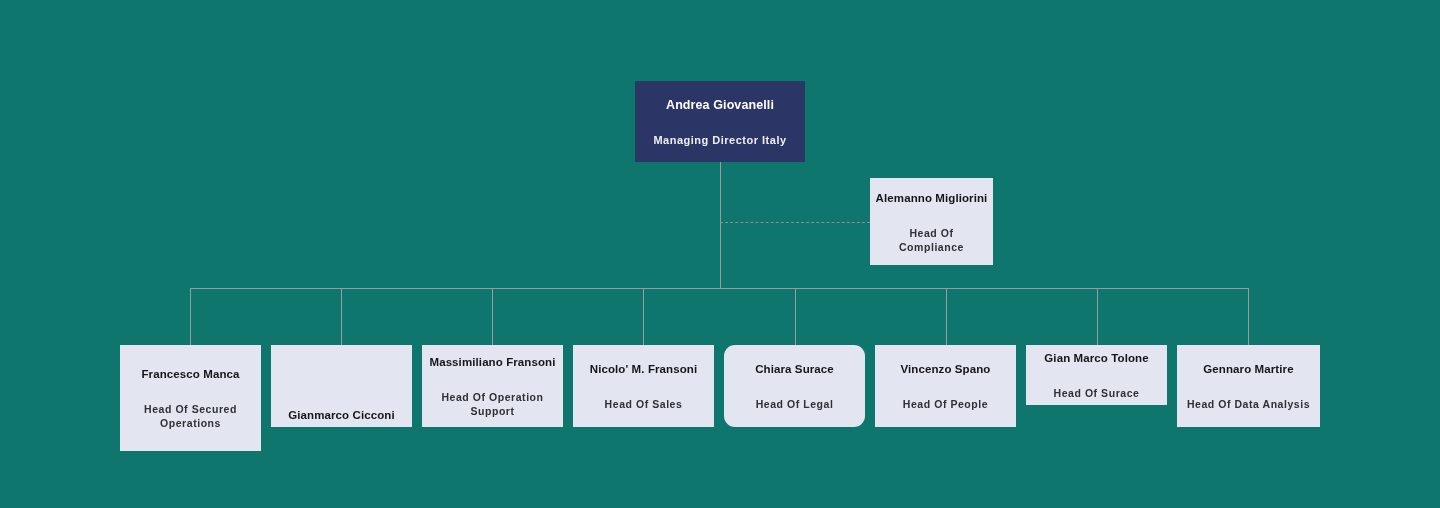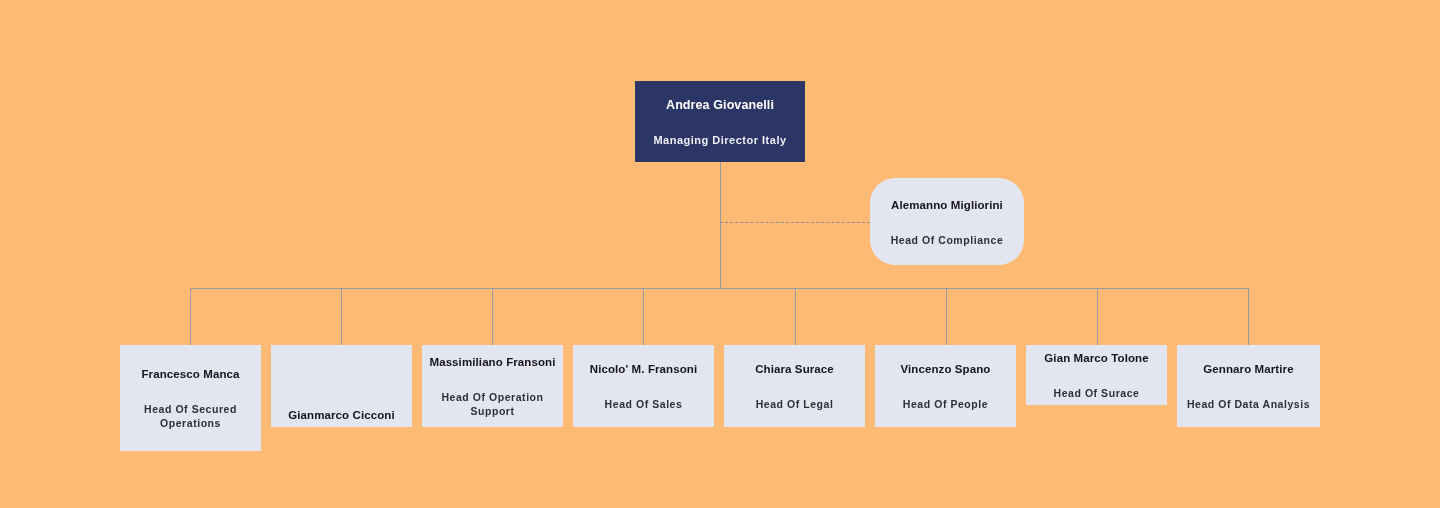--- a/index.html
+++ b/index.html
@@ -12,21 +12,21 @@
   body {
     width: 1440px;
     height: 508px;
     font-family: "Liberation Sans", sans-serif;
     overflow: hidden;
   }
   #chart-canvas {
     position: relative;
     width: 1440px;
     height: 508px;
-    background: #fdba74;
+    background: #0f766e;
   }
 
   
   .node {
     position: absolute;
     display: flex;
     flex-direction: column;
     align-items: center;
     justify-content: center;
     text-align: center;
@@ -92,21 +92,21 @@
   <div class="line v" style="left:795px;  top:288px; height:57px;"></div>
   <div class="line v" style="left:946px;  top:288px; height:57px;"></div>
   <div class="line v" style="left:1097px; top:288px; height:57px;"></div>
   <div class="line v" style="left:1248px; top:288px; height:57px;"></div>
 
   <div class="node root" style="left:635px; top:81px; width:170px; height:81px;">
     <div class="node-name">Andrea Giovanelli</div>
     <div class="node-title">Managing Director Italy</div>
   </div>
 
-  <div class="node staff" style="left:870px; top:178px; width:154px; height:87px;border-radius:25px;">
+  <div class="node staff" style="left:870px; top:178px; width:123px; height:87px;">
     <div class="node-name">Alemanno Migliorini</div>
     <div class="node-title">Head Of Compliance</div>
   </div>
 
   <div class="node child" style="left:120px; top:345px; width:141px; height:106px;">
     <div class="node-name">Francesco Manca</div>
     <div class="node-title">Head Of Secured Operations</div>
   </div>
 
   <div class="node child" style="left:271px; top:345px; width:141px; height:82px;justify-content:flex-end;">
@@ -116,21 +116,21 @@
   <div class="node child" style="left:422px; top:345px; width:141px; height:82px;">
     <div class="node-name">Massimiliano Fransoni</div>
     <div class="node-title">Head Of Operation Support</div>
   </div>
 
   <div class="node child" style="left:573px; top:345px; width:141px; height:82px;">
     <div class="node-name">Nicolo' M. Fransoni</div>
     <div class="node-title">Head Of Sales</div>
   </div>
 
-  <div class="node child" style="left:724px; top:345px; width:141px; height:82px;">
+  <div class="node child" style="left:724px; top:345px; width:141px; height:82px;border-radius:11px;">
     <div class="node-name">Chiara Surace</div>
     <div class="node-title">Head Of Legal</div>
   </div>
 
   <div class="node child" style="left:875px; top:345px; width:141px; height:82px;">
     <div class="node-name">Vincenzo Spano</div>
     <div class="node-title">Head Of People</div>
   </div>
 
   <div class="node child" style="left:1026px; top:345px; width:141px; height:60px;">

